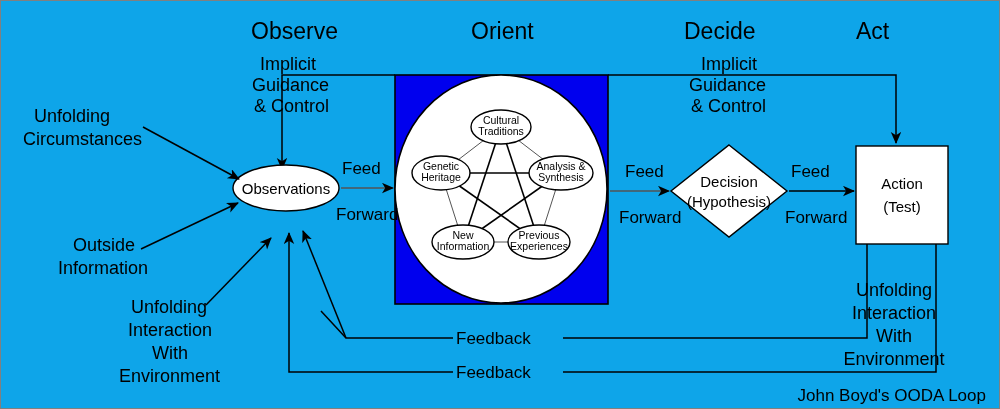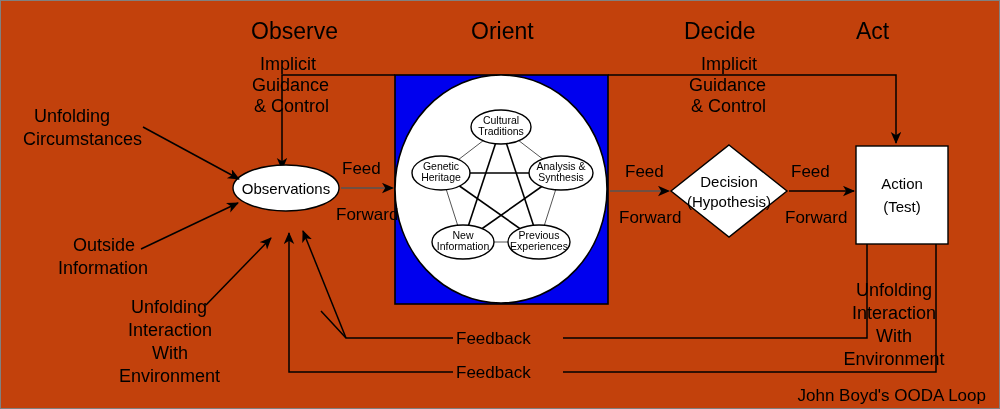--- a/index.html
+++ b/index.html
@@ -1,19 +1,19 @@
 <!DOCTYPE html>
 <html><head>
 <meta charset="utf-8">
 <style>
   html,body{margin:0;padding:0;background:#ffffff;}
   #stage{
     position:relative;
     width:1000px;height:409px;
-    background:#c2410c;
+    background:#0ea5e9;
     border:1px solid #808080;
     box-sizing:border-box;
     overflow:hidden;
     font-family:"Liberation Sans","DejaVu Sans",sans-serif;
   }
   svg#diagram{position:absolute;left:0;top:0;width:1000px;height:409px;}
   .phase-title{font-size:23px;fill:#000;font-family:"Liberation Sans","DejaVu Sans",sans-serif;}
   .big-label{font-size:18px;fill:#000;font-family:"Liberation Sans","DejaVu Sans",sans-serif;}
   .flow-label{font-size:17px;fill:#000;font-family:"Liberation Sans","DejaVu Sans",sans-serif;}
   .node-label{font-size:15px;fill:#000;font-family:"Liberation Sans","DejaVu Sans",sans-serif;}

